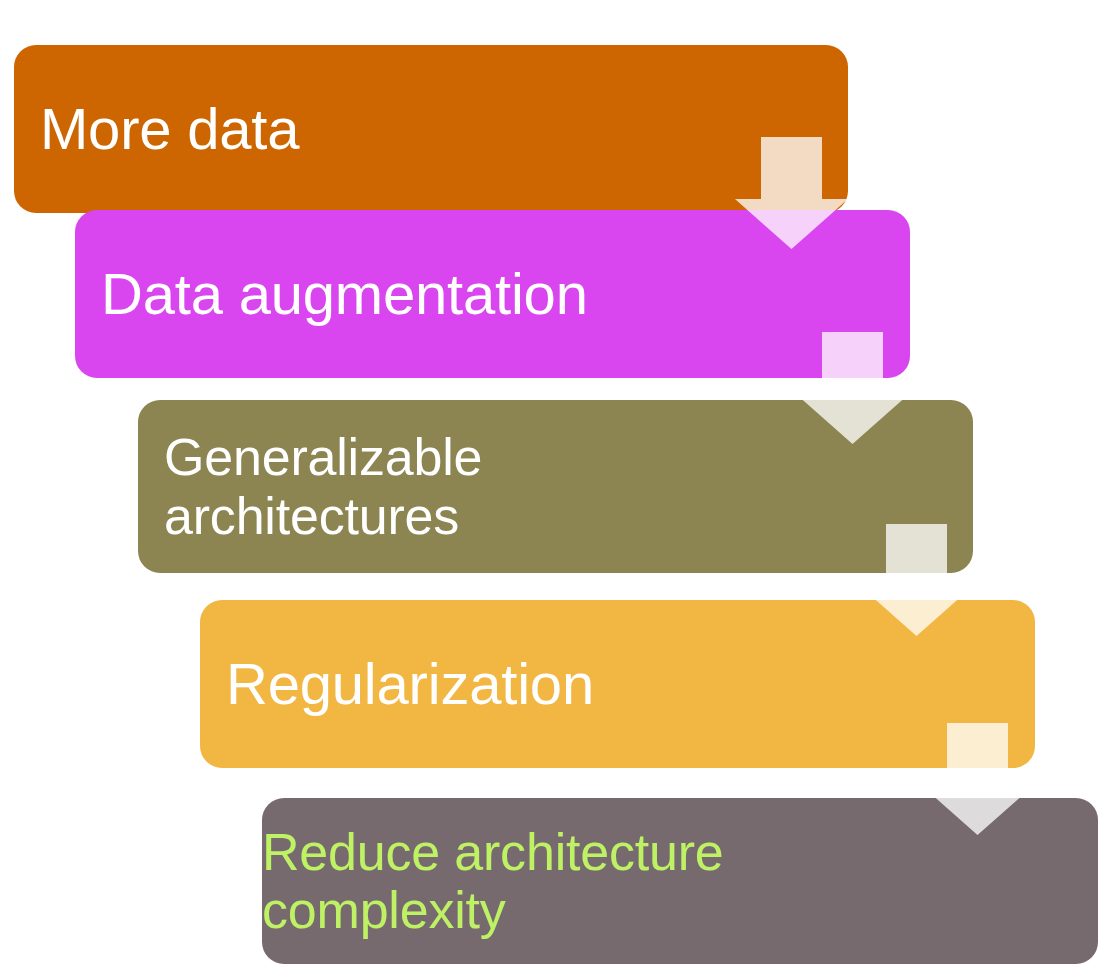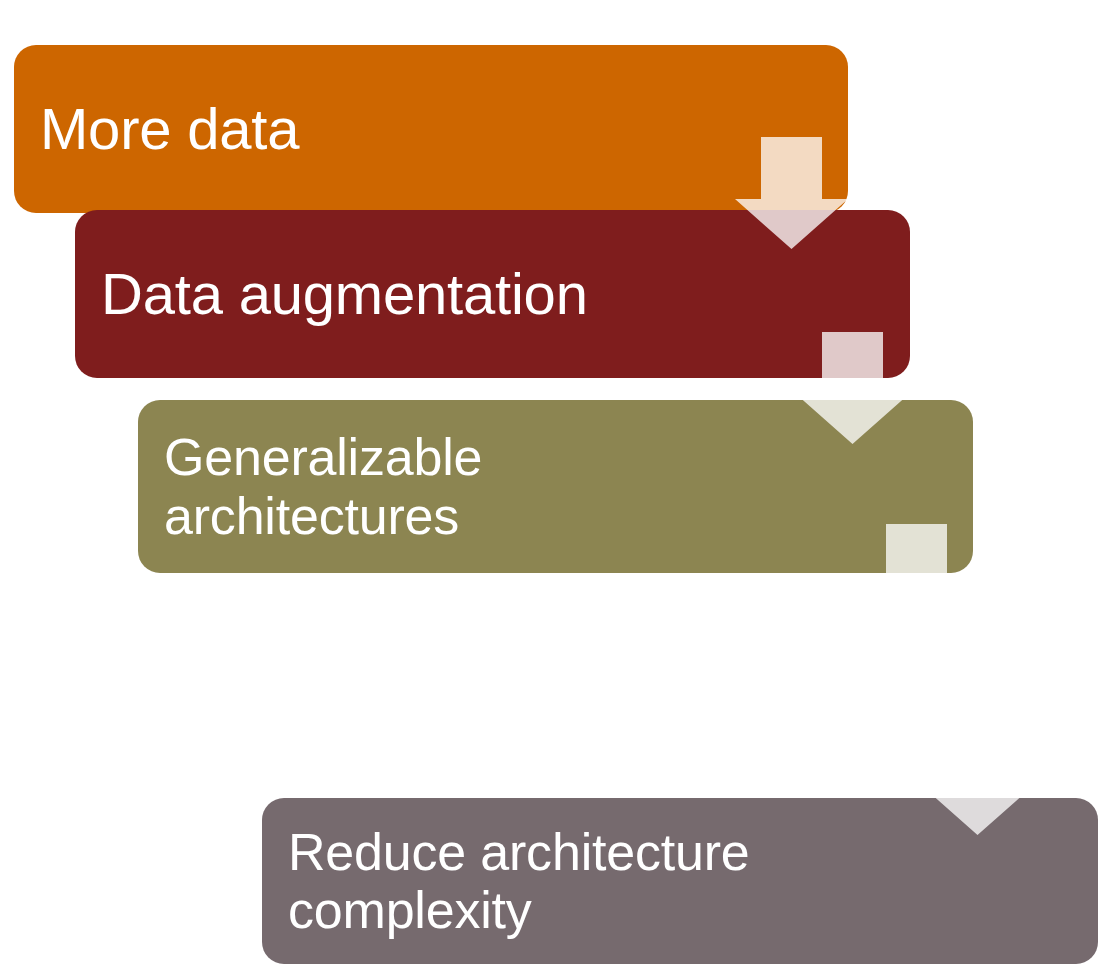--- a/index.html
+++ b/index.html
@@ -46,31 +46,34 @@
 </style>
 </head>
 <body>
 
 <div id="diagram-root" style="background: rgb(255, 255, 255);">
 
   <div class="stage-box" id="stage-1" style="left: 14px; top: 15px; width: 834px; height: 168px; background: rgb(205, 102, 0); font-size: 58px; padding-left: 26px; color: rgb(255, 255, 255); margin-top: 30px;">
     <span class="stage-label">More data</span>
   </div>
 
-  <div class="stage-box" id="stage-2" style="left: 75px; top: 210px; width: 835px; height: 168px; background: #7f1d1d; font-size: 58px; padding-left: 26px; color: rgb(255, 255, 255);">
+  <div class="stage-box" id="stage-2" style="left: 75px; top: 210px; width: 835px; height: 168px; background: #d946ef; font-size: 58px; padding-left: 26px; color: rgb(255, 255, 255);">
     <span class="stage-label">Data augmentation</span>
   </div>
 
   <div class="stage-box" id="stage-3" style="left: 138px; top: 400px; width: 835px; height: 173px; background: rgb(140, 133, 81); font-size: 52px; padding-left: 26px; color: rgb(255, 255, 255);">
     <span class="stage-label">Generalizable
 architectures</span>
   </div>
 
+  <div class="stage-box" id="stage-4" style="left: 200px; top: 600px; width: 835px; height: 168px; background: rgb(242, 182, 66); font-size: 58px; padding-left: 26px; color: rgb(255, 255, 255);">
+    <span class="stage-label">Regularization</span>
+  </div>
 
-  <div class="stage-box" id="stage-5" style="left: 262px; top: 798px; width: 836px; height: 166px; background: rgb(118, 106, 110); font-size: 52px; padding-left: 26px; color: #ffffff;">
+  <div class="stage-box" id="stage-5" style="left: 262px; top: 798px; width: 836px; height: 166px; background: rgb(118, 106, 110); font-size: 52px; color: #bef264;">
     <span class="stage-label">Reduce architecture
 complexity</span>
   </div>
 
   <div class="flow-arrow" id="arrow-1" style="left: 735px; top: 137px; width: 113px; height: 112px;">
     <svg viewBox="0 0 113 112" preserveAspectRatio="none" aria-hidden="true">
       <polygon class="arrow-shape" points="26,0 87,0 87,62 113,62 56.5,112 0,62 26,62" fill="#ffffff" fill-opacity="0.76"></polygon>
     </svg>
   </div>
 

